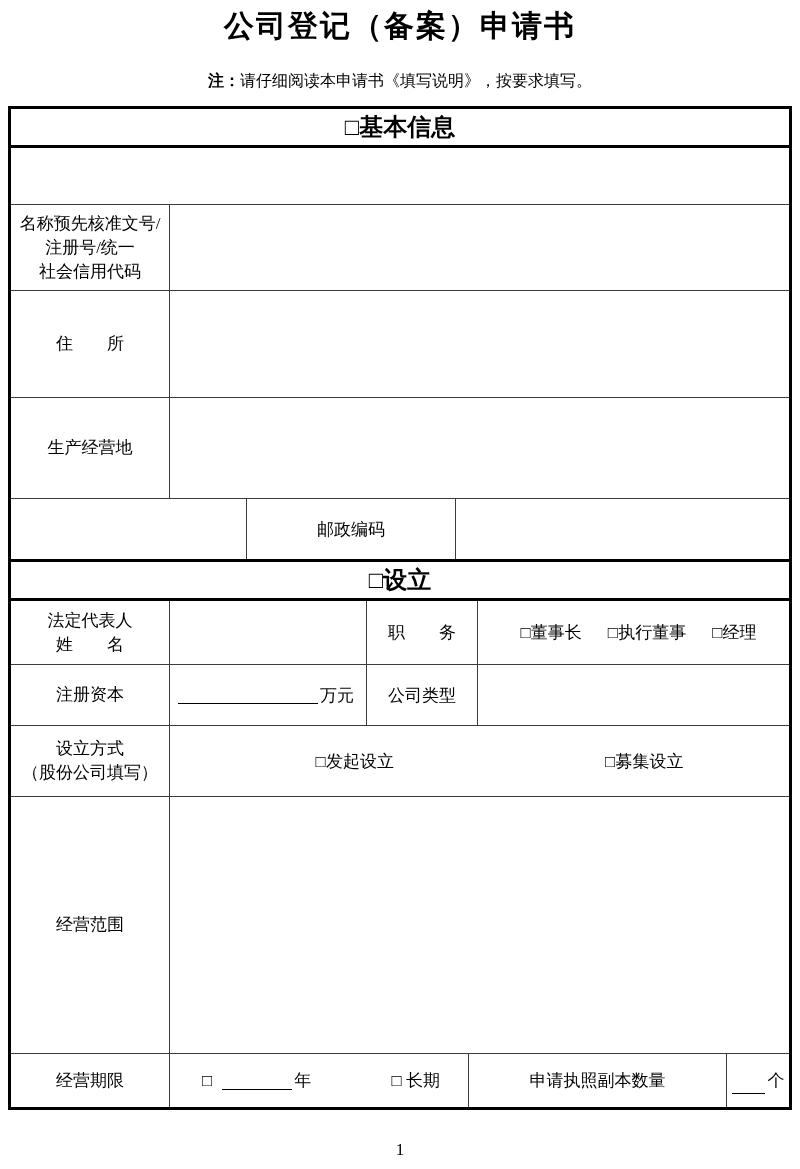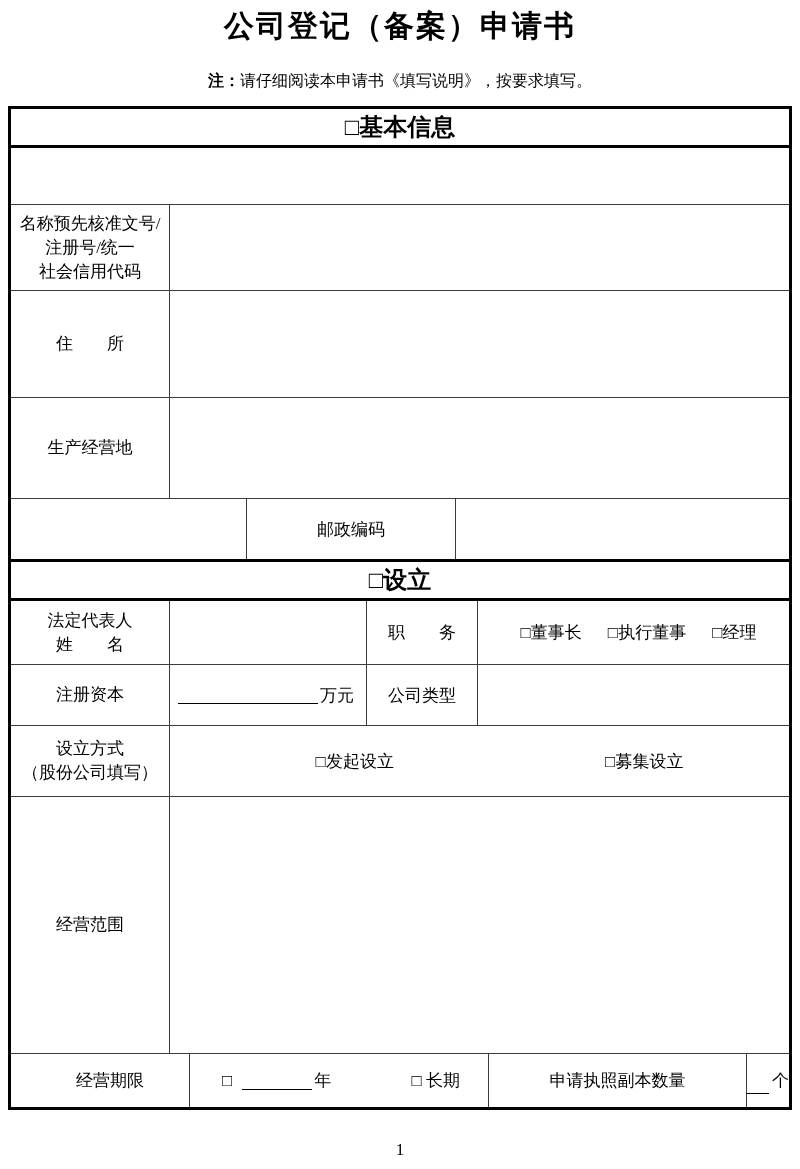--- a/index.html
+++ b/index.html
@@ -26,21 +26,21 @@
     position: absolute; top: 106px; left: 8px;
     width: 784px;
     border: 3px solid #000;
     background: #fff;
   }
   .row {
     display: flex;
     border-bottom: 1px solid #3c3c3c;
   }
   .row.thick { border-bottom: 3px solid #000; }
-  .row:last-child { border-bottom: none; margin-left: 20px; }
+  .row:last-child { border-bottom: none; }
   .section-header {
     height: 39px;
     display: flex; align-items: center; justify-content: center;
     font-family: "Liberation Sans", "DejaVu Sans", sans-serif;
     font-weight: bold; font-size: 24px;
     border-bottom: 3px solid #000;
   }
   .cell {
     border-right: 1px solid #3c3c3c;
     display: flex; align-items: center; justify-content: center;

